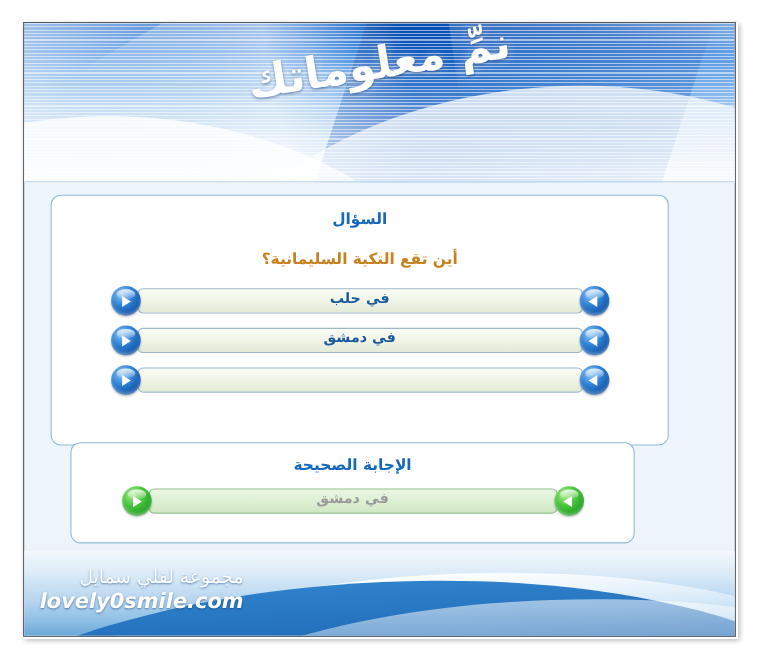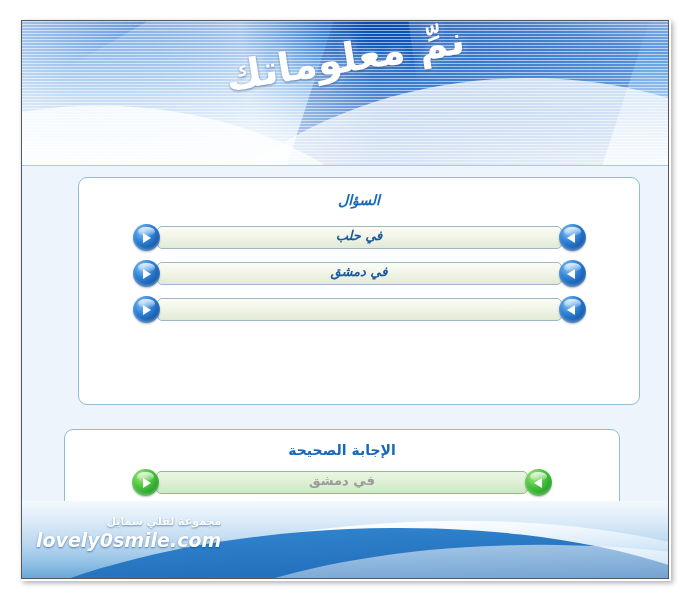--- a/index.html
+++ b/index.html
@@ -154,22 +154,22 @@
   }
 
   
   .panel {
     position: absolute;
     background: #ffffff;
     border: 1px solid #8fbcd9;
     border-radius: 9px;
     box-sizing: border-box;
   }
-  .panel-question { left: 56px; top: 156px; width: 562px; height: 228px; font-style: italic; }
-  .panel-answer   { left: 42px; top: 408px; width: 556px; height: 92px;  }
+  .panel-question { left: 24px; top: 156px; width: 562px; height: 228px; }
+  .panel-answer   { left: 42px; top: 381px; width: 513px; height: 92px;  }
 
   .panel-heading {
     text-align: center;
     color: #1668bd;
     font-size: 14px;
     font-weight: bold;
     direction: rtl;
   }
   .panel-question .panel-heading { margin-top: 14px; }
   .panel-answer .panel-heading   { margin-top: 12px; }
@@ -315,22 +315,22 @@
     transform: rotate(-1deg);
   }
   .footer-text {
     position: absolute;
     left: 14px; top: 14px;
     z-index: 5;
     direction: rtl;
   }
   .footer-ar {
     color: #ffffff;
-    font-size: 11px;
-    font-weight: bold;
+    font-size: 17px;
+    font-weight: normal;
     text-shadow: 0 1px 2px rgba(10,60,120,0.55);
     direction: rtl;
   }
   .footer-url {
     color: #ffffff;
     font-size: 19px;
     font-weight: bold;
     font-style: italic;
     font-family: "DejaVu Sans", "Liberation Sans", sans-serif;
     text-shadow: 0 1px 2px rgba(10,60,120,0.6);
@@ -355,20 +355,21 @@
       <div class="swoop2"></div>
       <div class="scan"></div>
       <div class="banner-title">نمِّ معلوماتك</div>
       <div class="banner-bottomline"></div>
     </div>
 
     <div class="watermark">lovely0smile.com</div>
 
     <div class="panel panel-question">
       <div class="panel-heading">السؤال</div>
+      <div class="question-text">أين تقع التكية السليمانية؟</div>
 
       <div class="options">
 
         <div class="opt-row">
           <div class="opt-bar"></div>
           <div class="orb orb-blue left">
             <div class="gloss"></div>
             <div class="tri tri-right"></div>
           </div>
           <div class="opt-label">في حلب</div>

